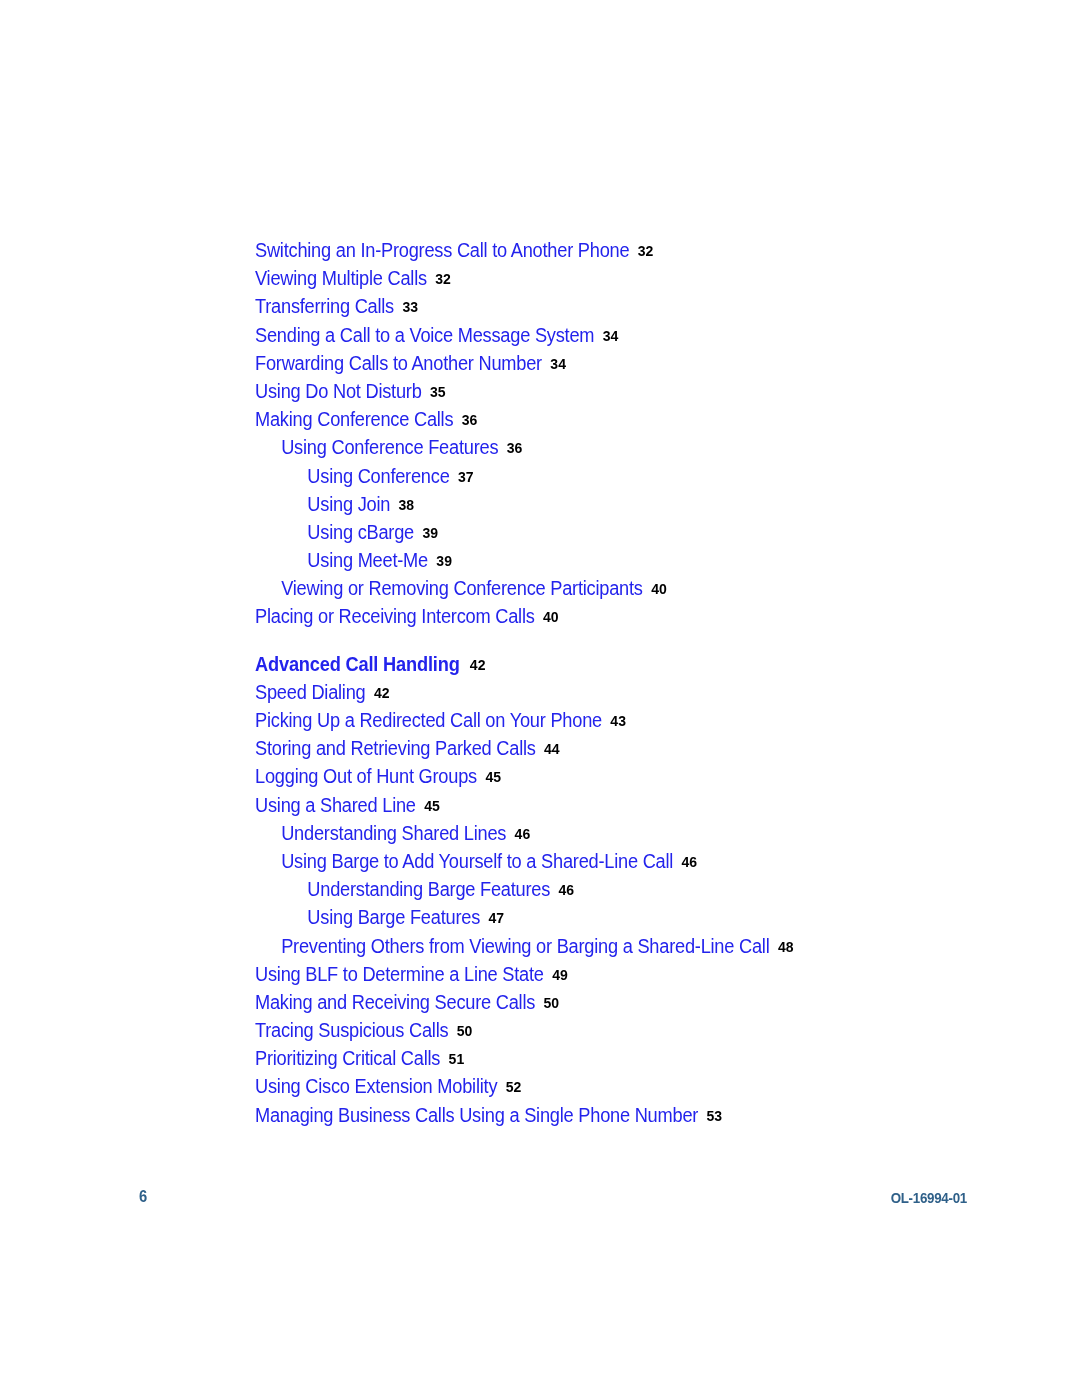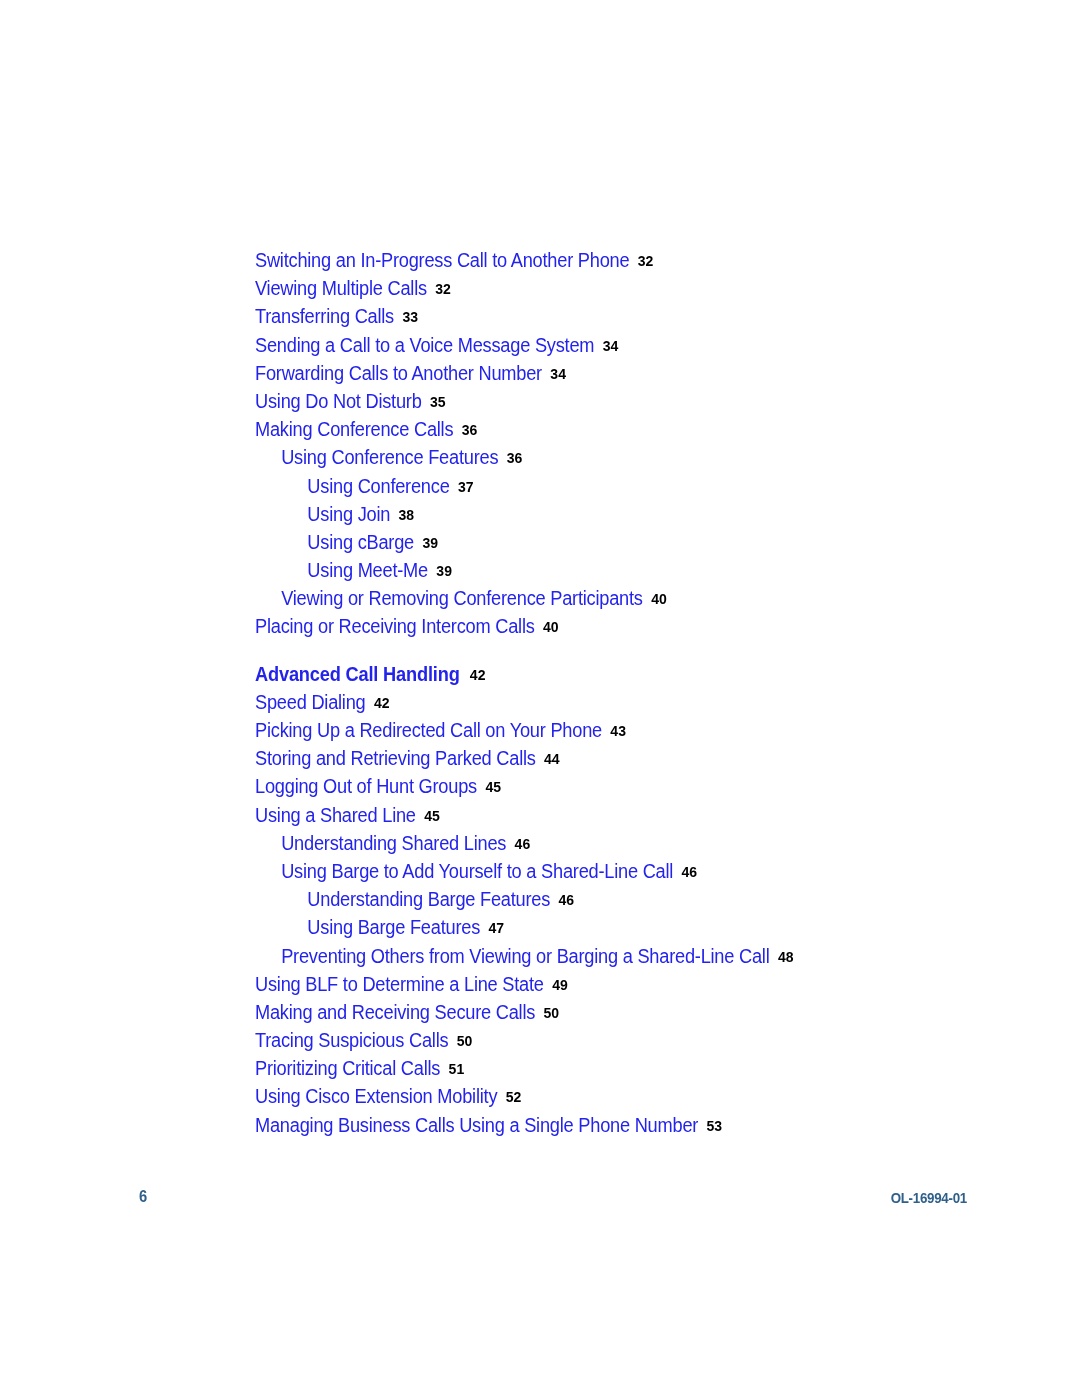--- a/index.html
+++ b/index.html
@@ -18,21 +18,21 @@
   .page {
     position: absolute;
     inset: 0;
     background: #ffffff;
   }
 
   
   .toc {
     position: absolute;
     left: 255px;
-    top: 246px;
+    top: 236px;
     width: 760px;
   }
 
   .toc-entry {
     display: block;
     white-space: nowrap;
     line-height: 28.2px;
     height: 28.2px;
     color: #2323ec;
     font-size: 19.5px;

